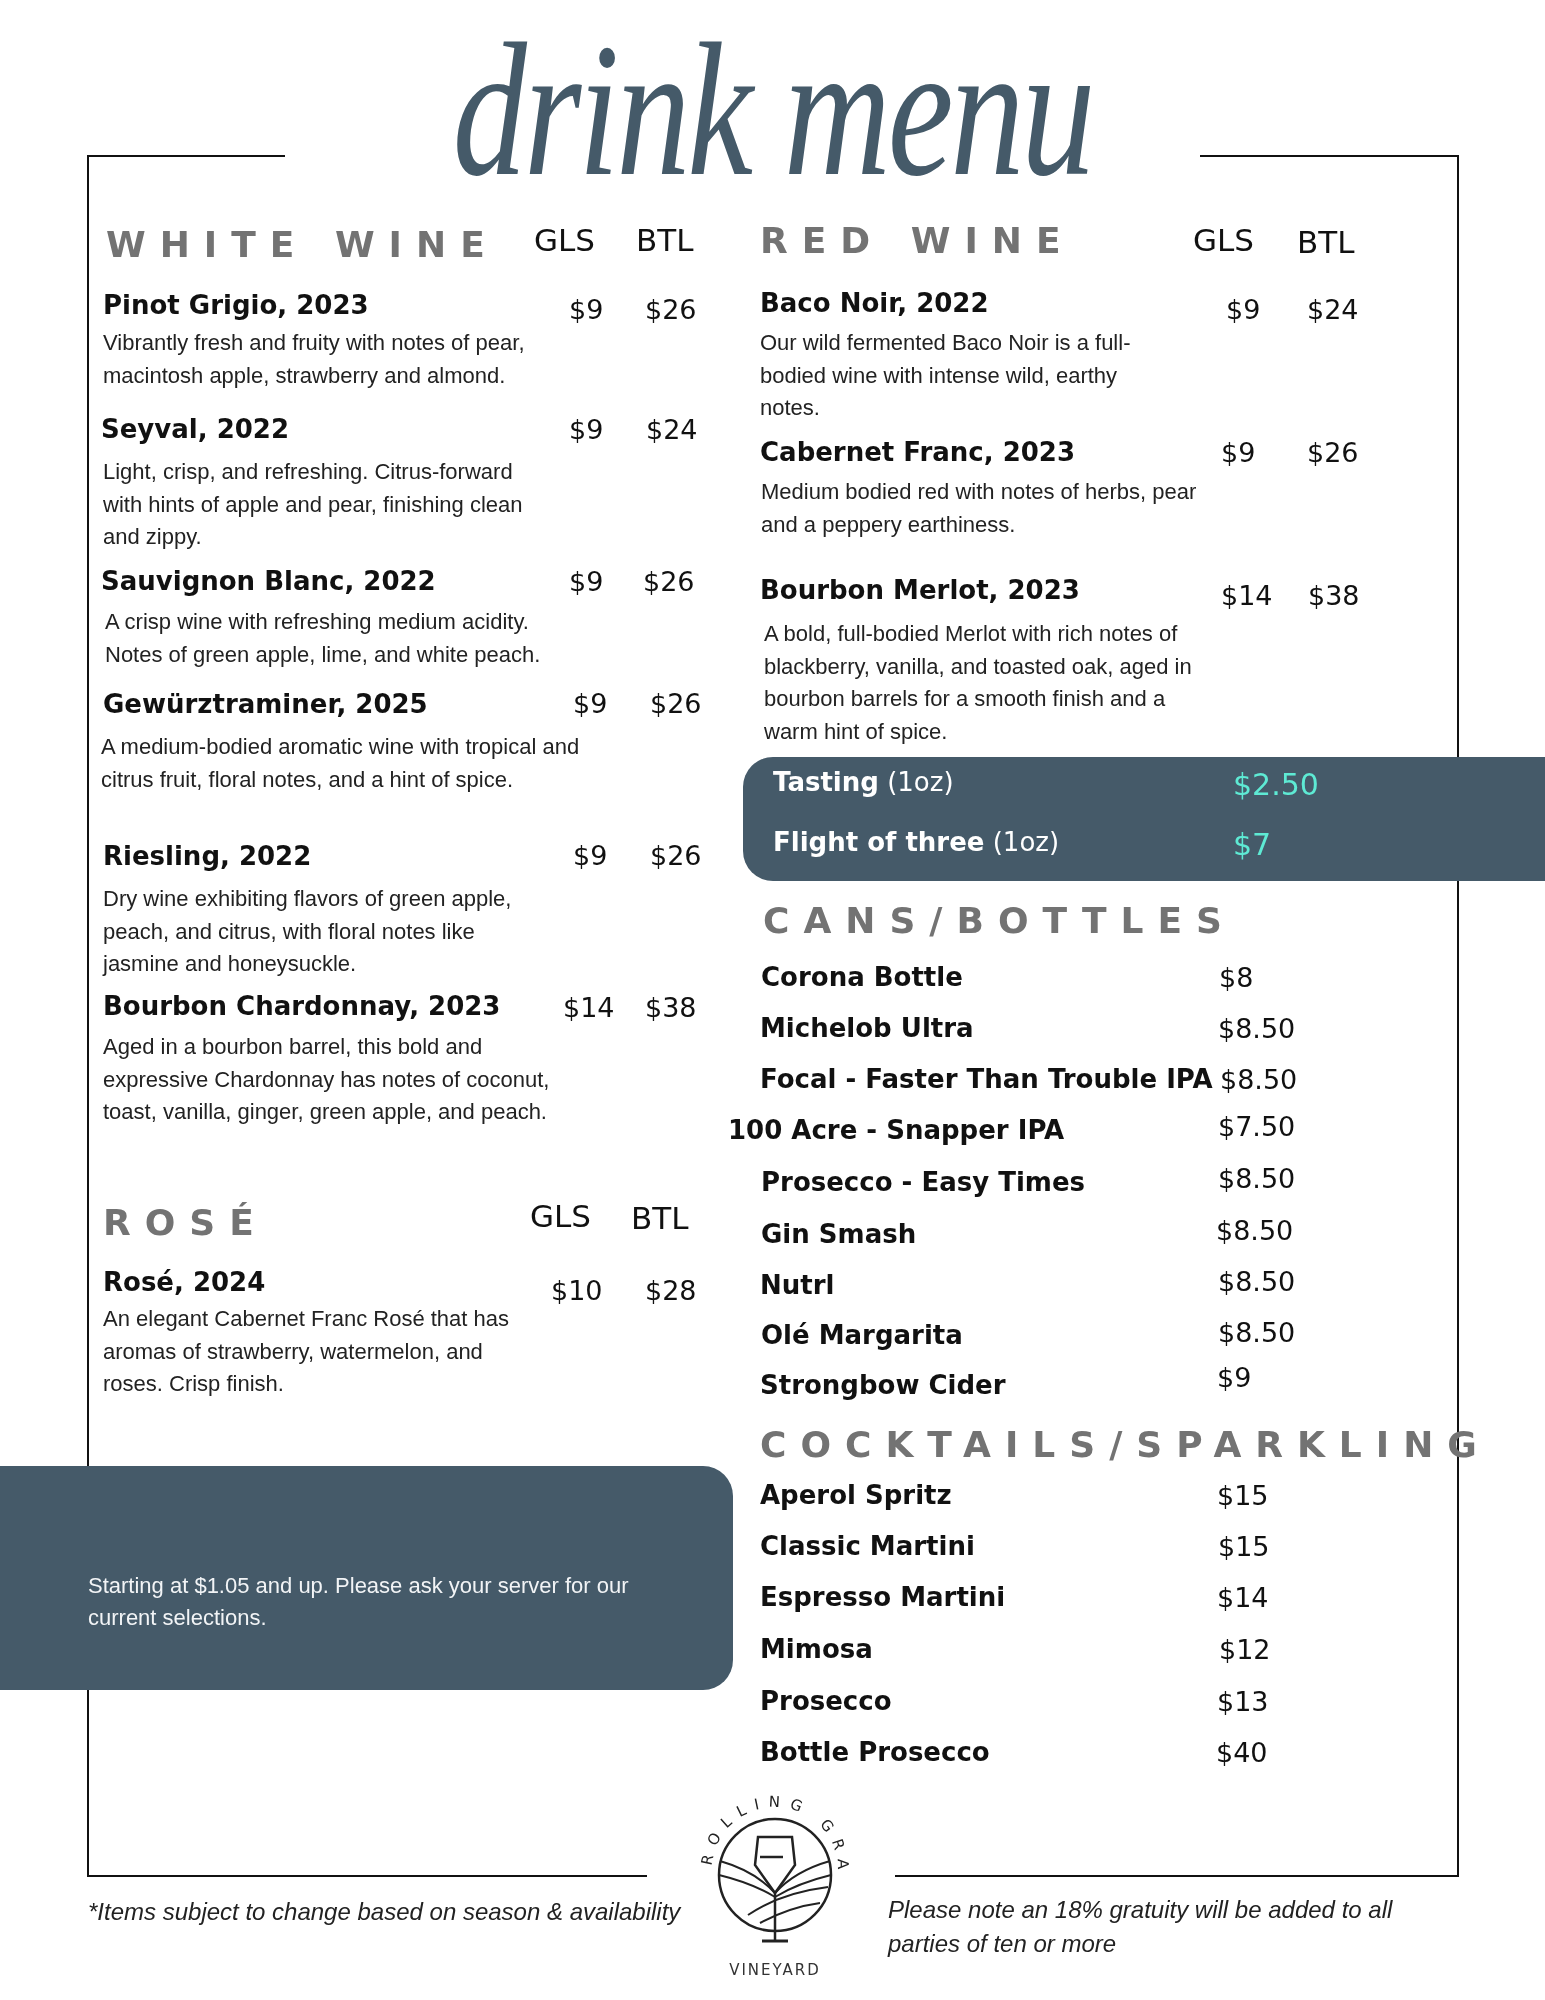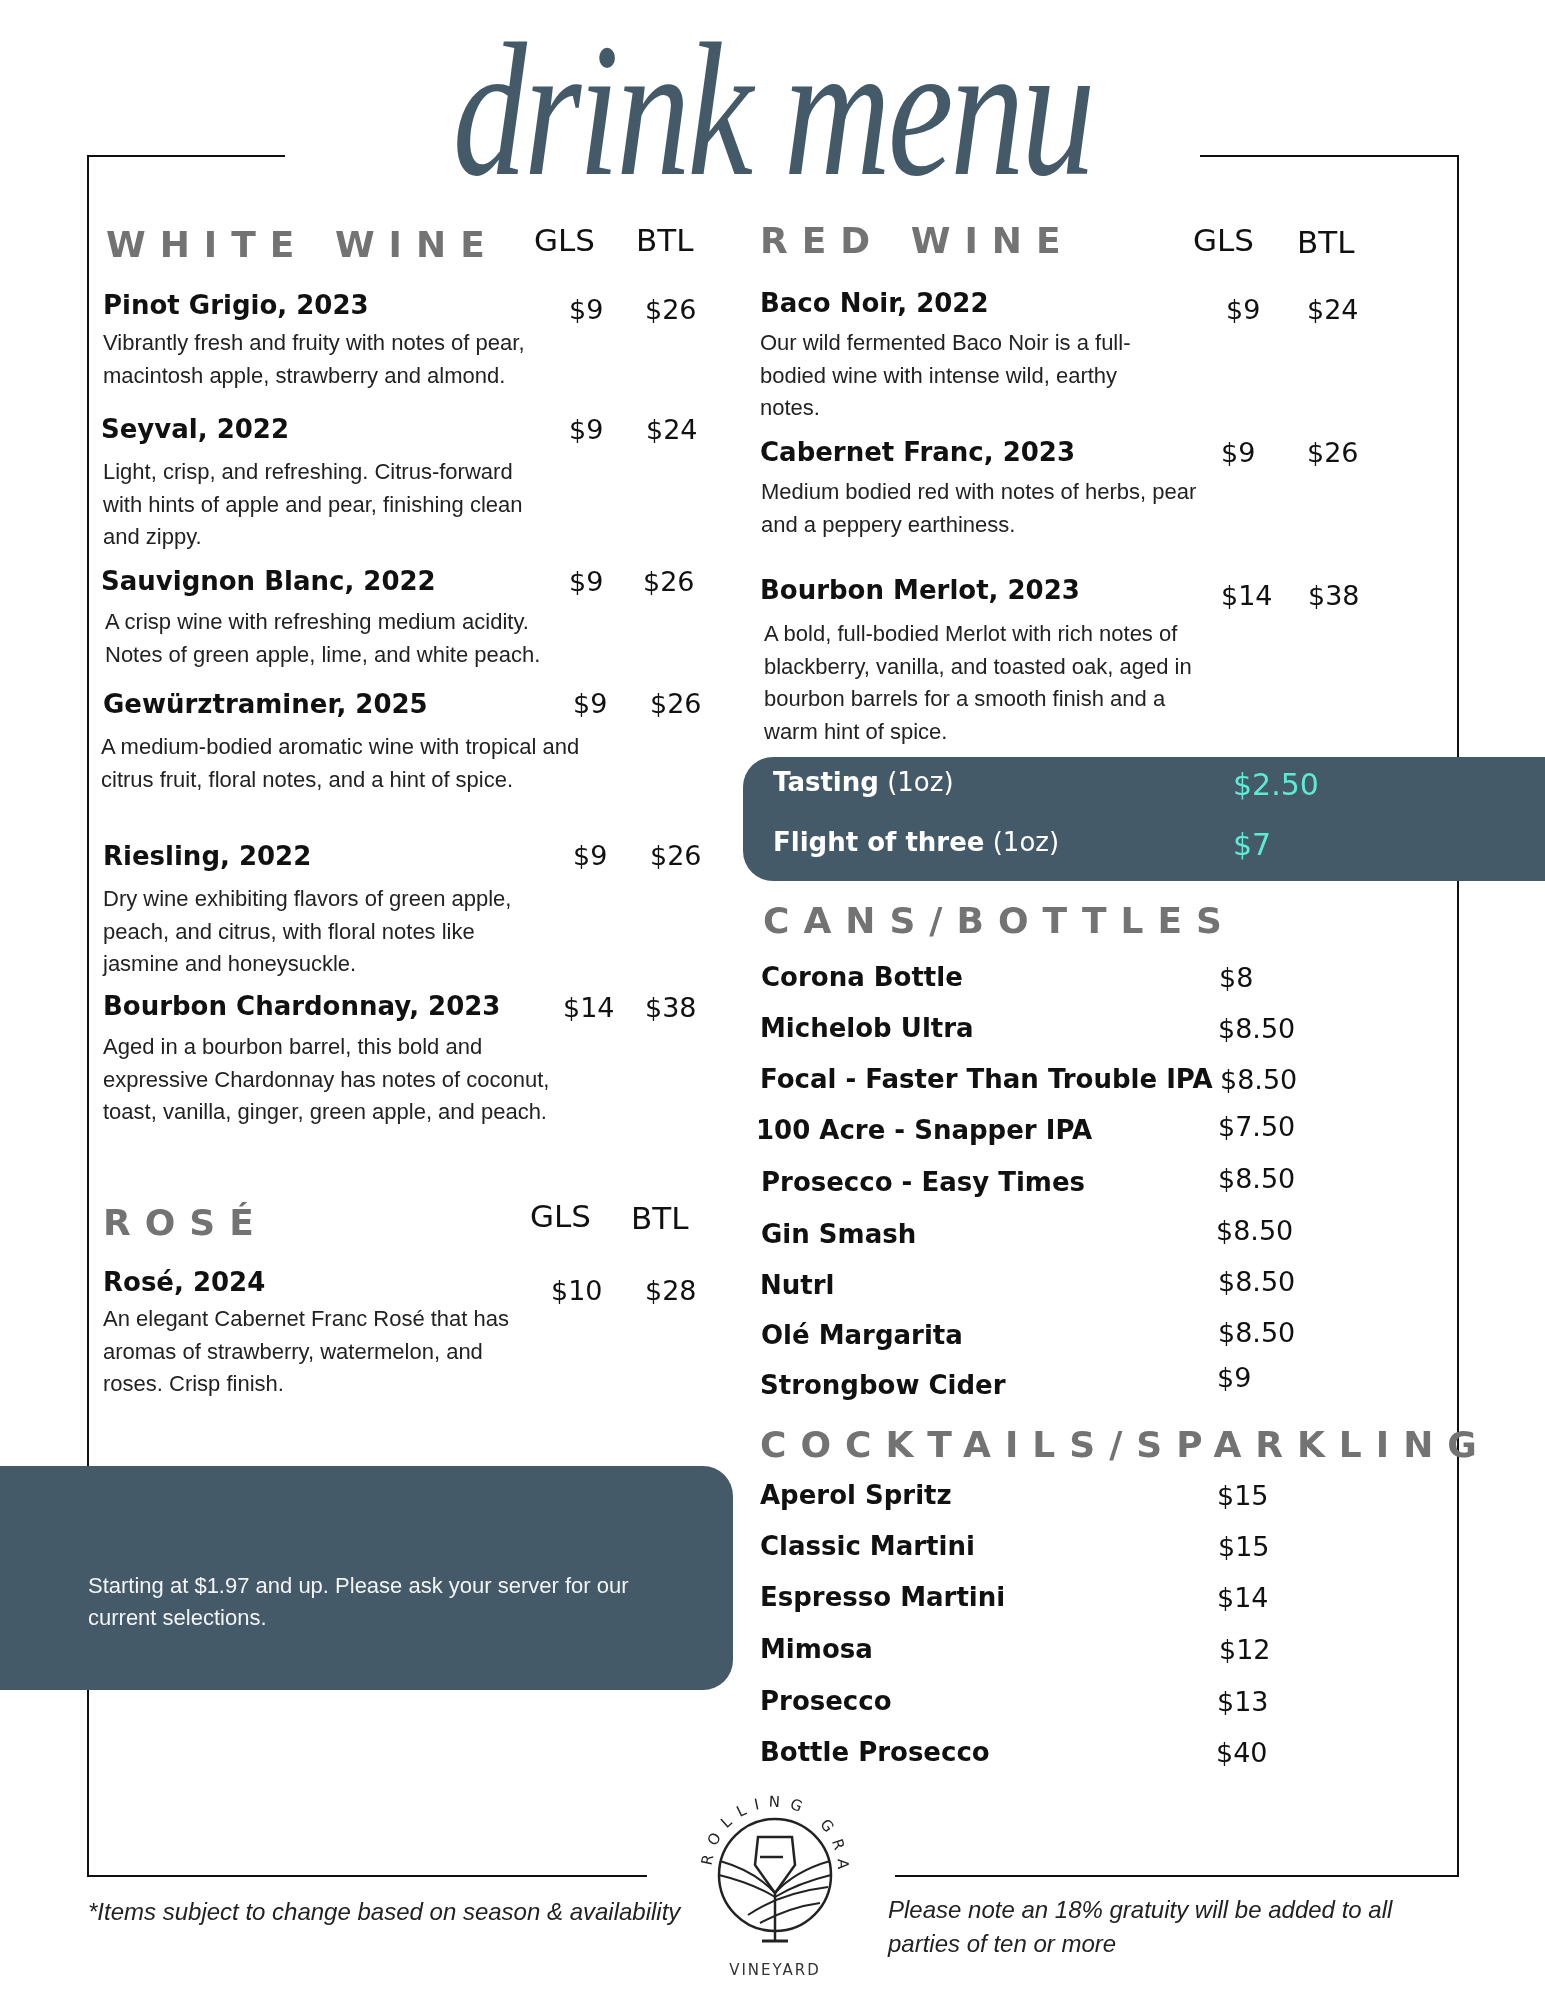--- a/index.html
+++ b/index.html
@@ -151,21 +151,21 @@
 </div>
 
 <div class="sec-head" style="left:763px; top:900px;">CANS/BOTTLES</div>
 <div>
   <div class="item-name" style="left:761px; top:962px;">Corona Bottle</div>
   <div class="price" style="left:1219px; top:962px;">$8</div>
   <div class="item-name" style="left:760px; top:1013px;">Michelob Ultra</div>
   <div class="price" style="left:1218px; top:1013px;">$8.50</div>
   <div class="item-name" style="left:760px; top:1064px;">Focal - Faster Than Trouble IPA</div>
   <div class="price" style="left:1220px; top:1064px;">$8.50</div>
-  <div class="item-name" style="left:756px; top:1115px;">100 Acre - Snapper IPA</div>
+  <div class="item-name" style="left:728px; top:1115px;">100 Acre - Snapper IPA</div>
   <div class="price" style="left:1218px; top:1111px;">$7.50</div>
   <div class="item-name" style="left:761px; top:1167px;">Prosecco - Easy Times</div>
   <div class="price" style="left:1218px; top:1163px;">$8.50</div>
   <div class="item-name" style="left:761px; top:1219px;">Gin Smash</div>
   <div class="price" style="left:1216px; top:1215px;">$8.50</div>
   <div class="item-name" style="left:760px; top:1270px;">Nutrl</div>
   <div class="price" style="left:1218px; top:1266px;">$8.50</div>
   <div class="item-name" style="left:761px; top:1320px;">Olé Margarita</div>
   <div class="price" style="left:1218px; top:1317px;">$8.50</div>
   <div class="item-name" style="left:760px; top:1370px;">Strongbow Cider</div>
@@ -182,21 +182,21 @@
   <div class="price" style="left:1217px; top:1582px;">$14</div>
   <div class="item-name" style="left:760px; top:1634px;">Mimosa</div>
   <div class="price" style="left:1219px; top:1634px;">$12</div>
   <div class="item-name" style="left:760px; top:1686px;">Prosecco</div>
   <div class="price" style="left:1217px; top:1686px;">$13</div>
   <div class="item-name" style="left:760px; top:1737px;">Bottle Prosecco</div>
   <div class="price" style="left:1216px; top:1737px;">$40</div>
 </div>
 
 <div class="panel panel-na">
-  <div class="na-text">Starting at $1.97 and up. Please ask your server for our current selections.</div>
+  <div class="na-text">Starting at $1.05 and up. Please ask your server for our current selections.</div>
 </div>
 
 <div class="foot-note" style="left:88px; top:1895px; width:620px; white-space:nowrap;">*Items subject to change based on season &amp; availability</div>
 <div class="foot-note" style="left:888px; top:1893px; width:540px;">Please note an 18% gratuity will be added to all parties of ten or more</div>
 
 <div class="logo-wrap">
   <svg width="190" height="210" viewBox="0 0 190 210" xmlns="http://www.w3.org/2000/svg">
     <defs>
       <path id="arcPath" d="M 32 95 A 63 63 0 0 1 158 95" fill="none"></path>
     </defs>

